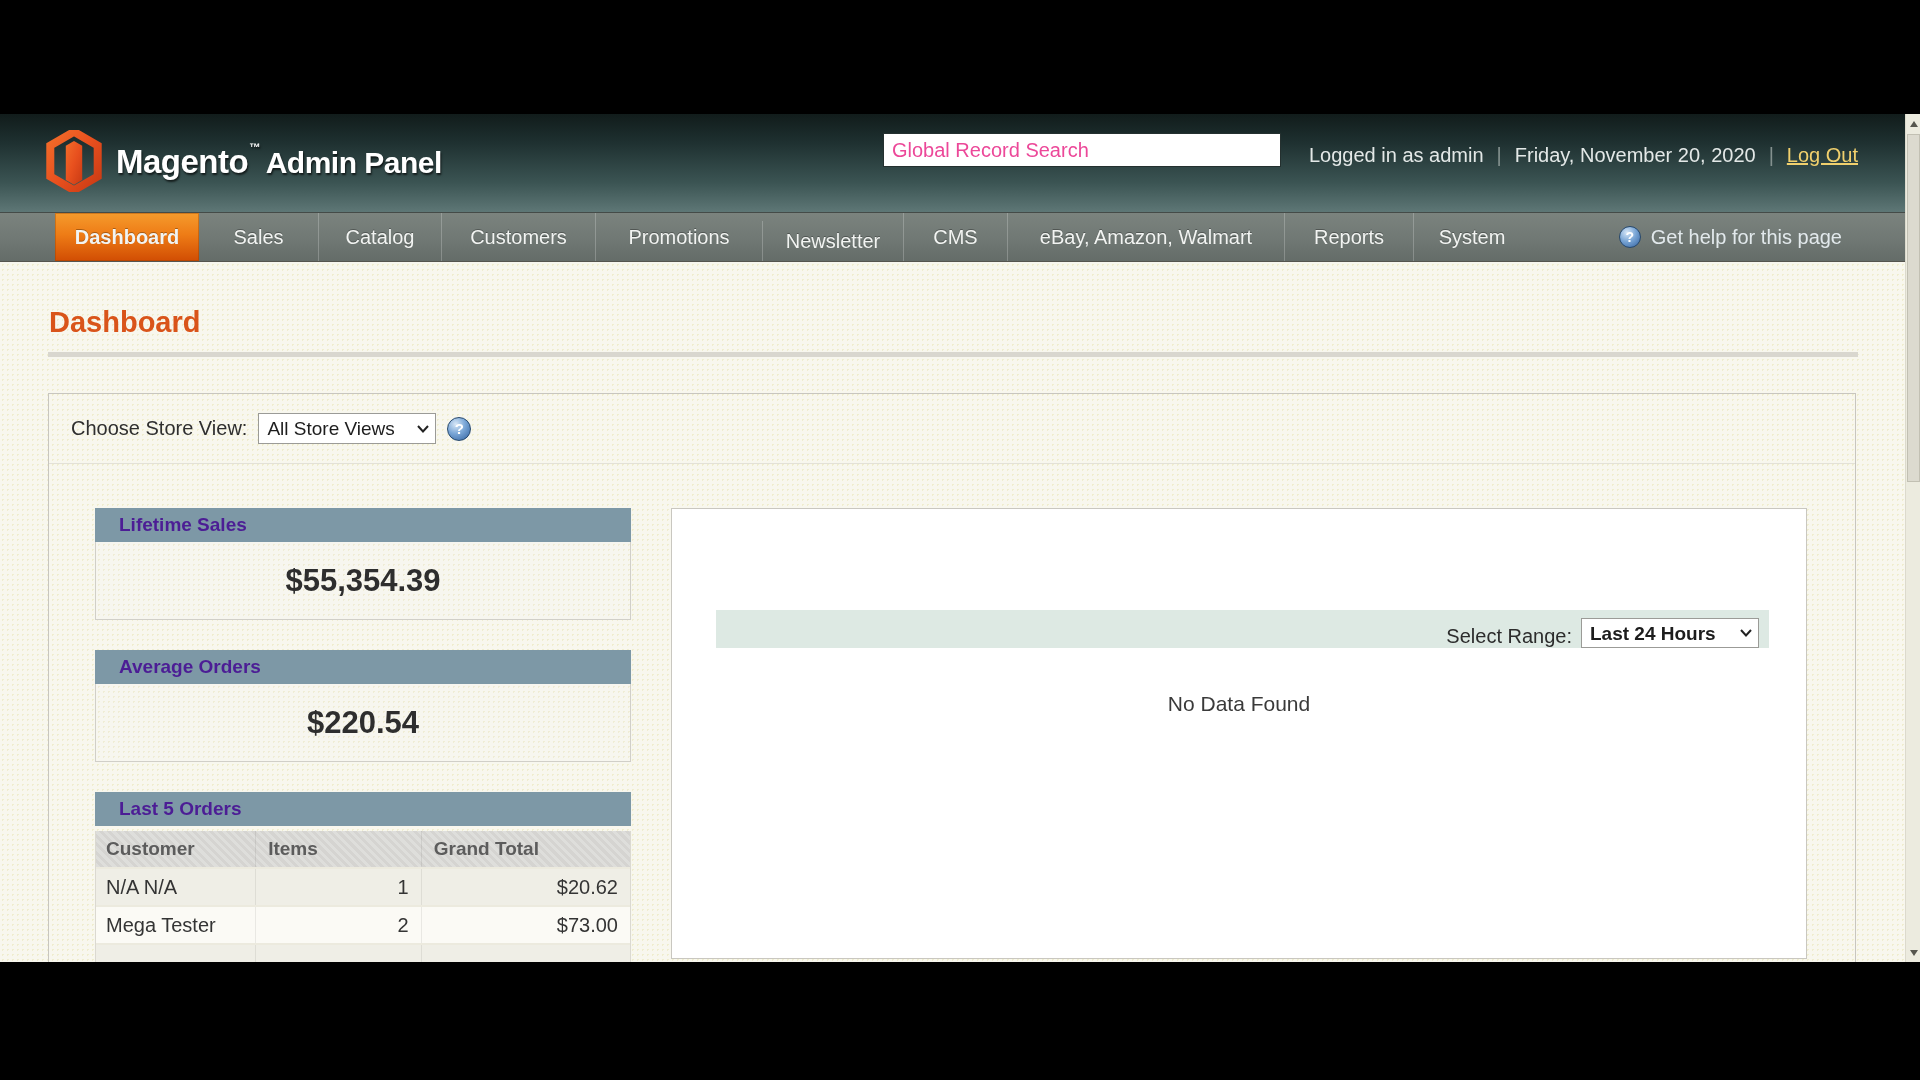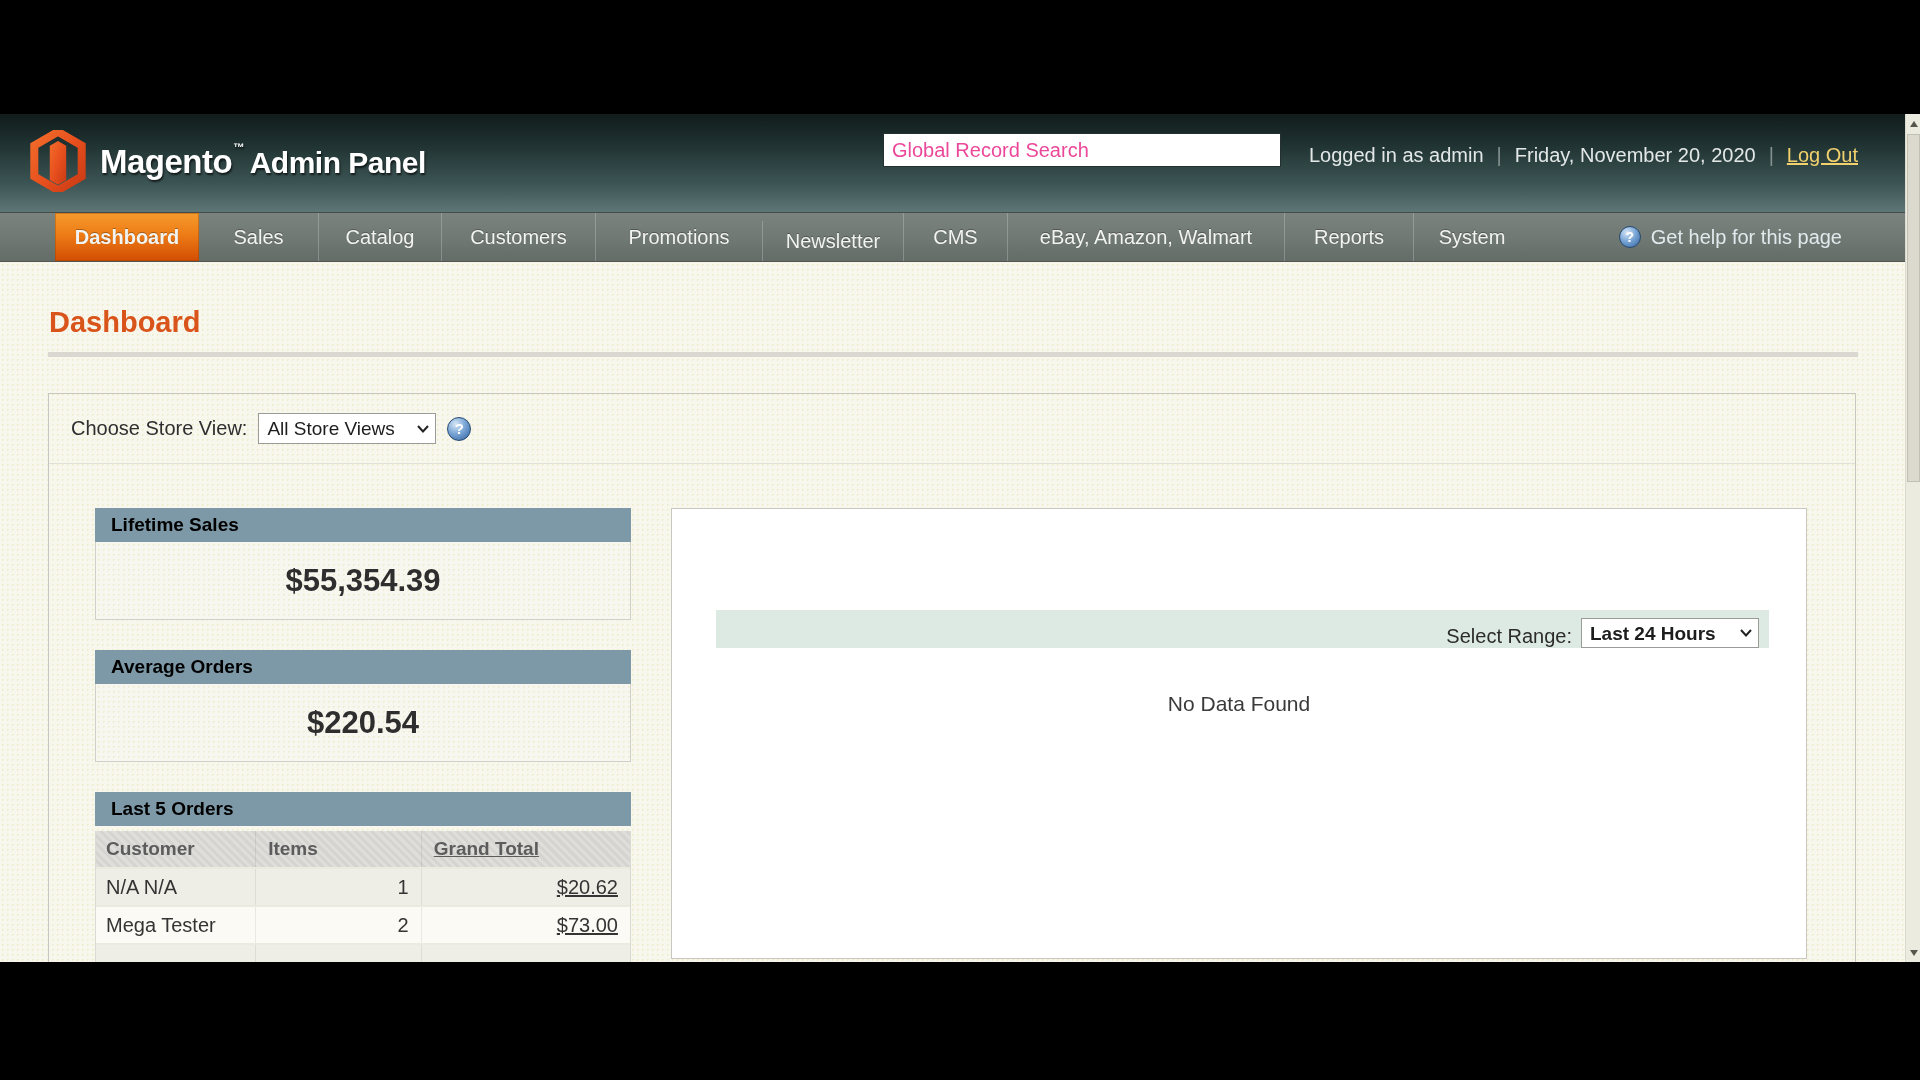--- a/index.html
+++ b/index.html
@@ -7,21 +7,21 @@
               font-family:"Liberation Sans", sans-serif; }
   #screen { position:relative; width:1920px; height:1080px; background:#000; }
 
   
   .viewport { position:absolute; left:0; top:114px; width:1920px; height:848px;
               overflow:hidden; background:#f8f7ee; }
 
   
   .hdr { position:absolute; left:0; top:0; width:1920px; height:98px;
          background:linear-gradient(180deg,#111c1b 0%,#1f3131 30%,#3b5453 70%,#5e7776 100%); }
-  .logo-wrap { position:absolute; left:30px; top:16px; display:flex; align-items:center; }
+  .logo-wrap { position:absolute; left:46px; top:16px; display:flex; align-items:center; }
   .logo-mark { display:block; }
   .logo-text { margin-left:14px; color:#fff; font-weight:bold; letter-spacing:-0.5px;
                text-shadow:1px 2px 2px rgba(0,0,0,0.65); font-size:33px; }
   .logo-text .tm { font-size:11px; vertical-align:22px; margin:0 6px 0 1px; }
   .logo-text .suffix { font-size:30px; }
   .search-input { position:absolute; left:883px; top:19px; width:398px; height:34px;
                   background:#fff; border:1px solid #24302f; font-size:20px; color:#ec4899;
                   padding:0 8px; outline:none; }
   .hdr-right { position:absolute; right:62px; top:19px; height:34px; display:flex;
                align-items:flex-end; gap:13px; font-size:20px; color:#e3e8e7; }
@@ -70,41 +70,41 @@
            font-size:19px; color:#1d1d1d; font-family:"Liberation Sans",sans-serif;
            padding:0 28px 0 8px; outline:none; cursor:pointer; }
   .store-select { height:31px; width:178px; }
   .chev { position:absolute; right:7px; top:50%; margin-top:-4px; width:12px; height:8px;
           pointer-events:none; }
   .help-badge.big { width:24px; height:24px; font-size:15px; }
 
   
   .stats-col { position:absolute; left:46px; top:114px; width:536px; }
   .stat-box { margin-bottom:30px; }
-  .stat-head { height:34px; background:#7d98a6; color:#000000; font-weight:bold; font-size:19px;
-               display:flex; align-items:center; padding-left:16px; }
+  .stat-head { height:34px; background:#7d98a6; color:#4c1d95; font-weight:bold; font-size:19px;
+               display:flex; align-items:center; padding-left:24px; }
   .stat-body { height:78px; border:1px solid #d1cfc8; border-top:none;
                background-color:#f7f6ef;
                background-image:radial-gradient(rgba(203,191,80,0.16) 1px, rgba(0,0,0,0) 1px);
                background-size:5px 5px;
                display:flex; align-items:center; justify-content:center;
                font-size:31px; font-weight:bold; color:#2e2e2e; }
   
   .orders-box { margin-bottom:0; }
   .tbl { margin-top:5px; border:1px solid #dbd9d1; border-top:none; }
   .tbl-row { display:flex; height:38px; align-items:center; font-size:20px; color:#343434; }
   .tbl-head { height:36px; font-weight:bold; color:#5c5c5c; font-size:19px;
               background:repeating-linear-gradient(45deg,#dededb 0 3px,#d5d4d1 3px 6px); }
   .tbl-row + .tbl-row { border-top:2px solid #eceade; }
   .c1 { width:30%; padding-left:10px; border-right:1px solid rgba(0,0,0,0.07); height:100%;
         display:flex; align-items:center; }
   .c2 { width:31%; padding:0 12px; border-right:1px solid rgba(0,0,0,0.07); height:100%;
         display:flex; align-items:center; justify-content:flex-end; }
   .c3 { width:39%; padding:0 12px; height:100%; display:flex; align-items:center;
-        justify-content:flex-end;text-decoration:underline; }
+        justify-content:flex-end; }
   .tbl-head .c2, .tbl-head .c3 { justify-content:flex-start; }
   .row-odd { background:#efeee6; }
   .row-even { background:#fbfaf5; }
 
   
   .panel { position:absolute; left:622px; top:114px; width:1136px; height:451px;
            border:1px solid #c9c7c0; background:#fff; }
   .tabstrip { position:relative; height:57px; background:#f5f5f0;
               border-bottom:1px solid #c9c7c0; }
   .tab { position:absolute; display:flex; align-items:center; justify-content:center;

